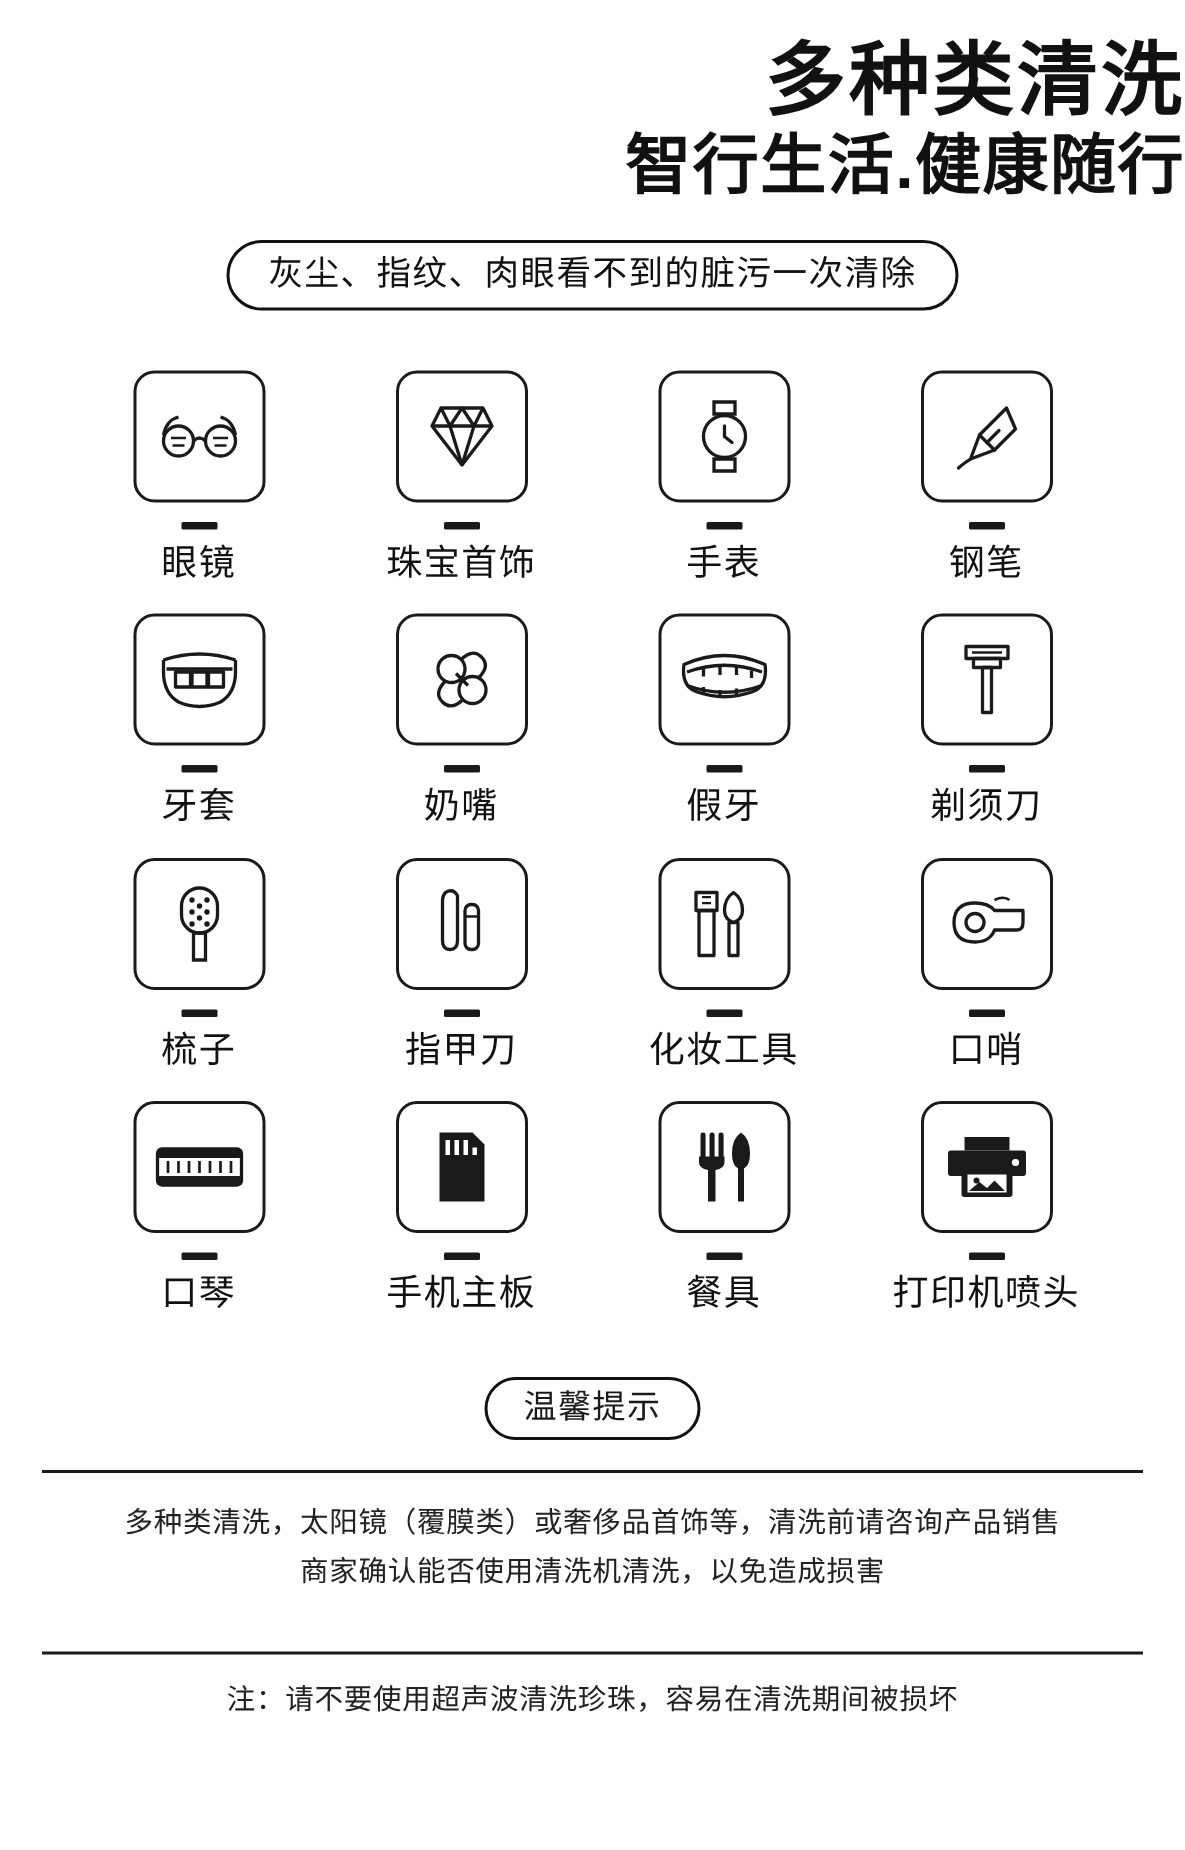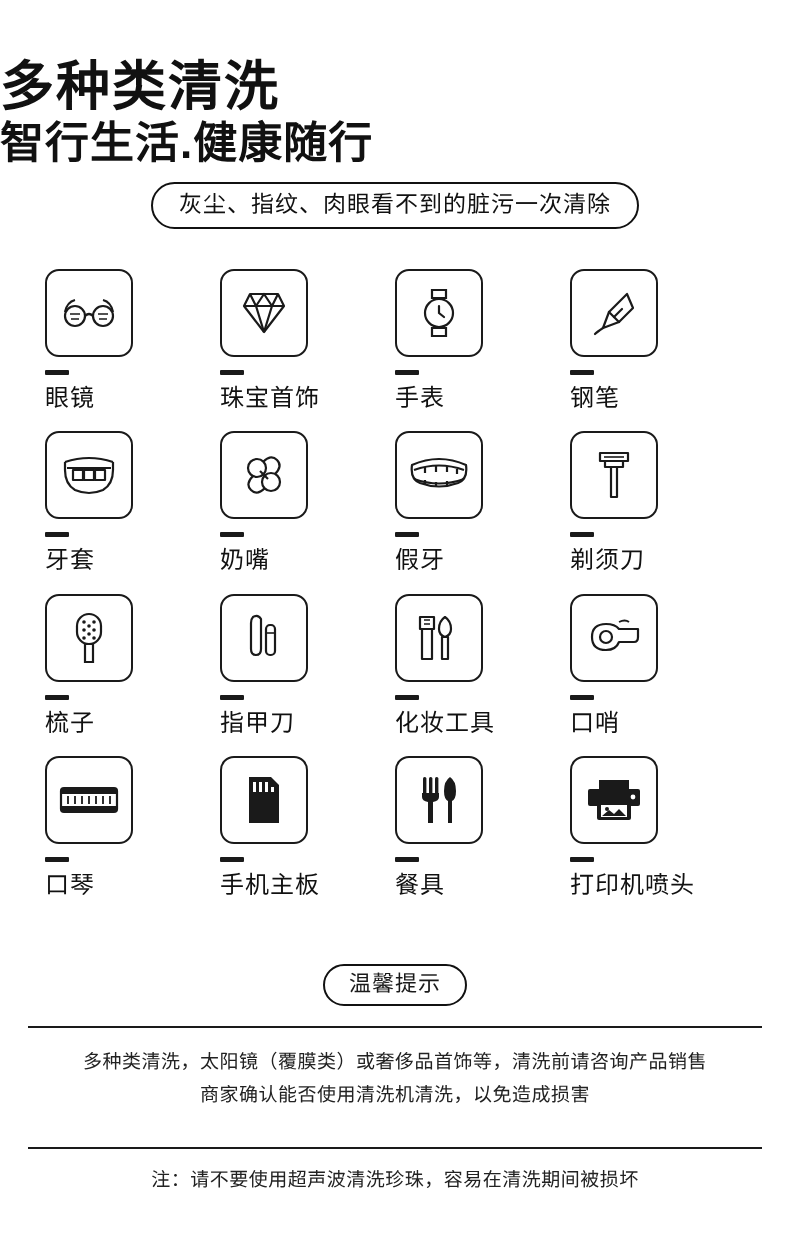--- a/index.html
+++ b/index.html
@@ -18,23 +18,22 @@
   }
   .page {
     width: 790px;
     height: 1233px;
     position: relative;
     box-sizing: border-box;
   }
 
   
   .headline {
-    text-align: left;
+    text-align: right;
     padding-top: 24px;
-    margin-top: 32px;
   }
   .headline .line1 {
     font-size: 54px;
     font-weight: 700;
     letter-spacing: 2px;
     line-height: 1.12;
     color: #111;
   }
   .headline .line2 {
     font-size: 44px;
@@ -42,21 +41,21 @@
     letter-spacing: 1px;
     line-height: 1.12;
     color: #111;
     margin-top: 2px;
   }
 
   
   .subtitle-wrap {
     display: flex;
     justify-content: center;
-    margin-top: 14px;
+    margin-top: 24px;
   }
   .subtitle-pill {
     border: 2px solid #111;
     border-radius: 26px;
     padding: 9px 26px 11px 26px;
     font-size: 23px;
     letter-spacing: 1px;
     color: #111;
     line-height: 1;
   }
@@ -66,20 +65,21 @@
     margin: 40px auto 0 auto;
     width: 700px;
     display: grid;
     grid-template-columns: repeat(4, 1fr);
     row-gap: 20px;
     column-gap: 0px;
   }
   .cell {
     display: flex;
     flex-direction: column;
+    align-items: center;
   }
   .icon-box {
     width: 84px;
     height: 84px;
     border: 2px solid #1a1a1a;
     border-radius: 14px;
     display: flex;
     align-items: center;
     justify-content: center;
     background: #fff;
@@ -99,21 +99,21 @@
     color: #111;
     letter-spacing: 1px;
     line-height: 1.1;
     white-space: nowrap;
   }
 
   
   .tips-wrap {
     display: flex;
     justify-content: center;
-    margin-top: 66px;
+    margin-top: 42px;
     text-align: right;
   }
   .tips-pill {
     border: 2px solid #111;
     border-radius: 22px;
     padding: 7px 24px 9px 24px;
     font-size: 22px;
     letter-spacing: 1px;
     line-height: 1;
   }

